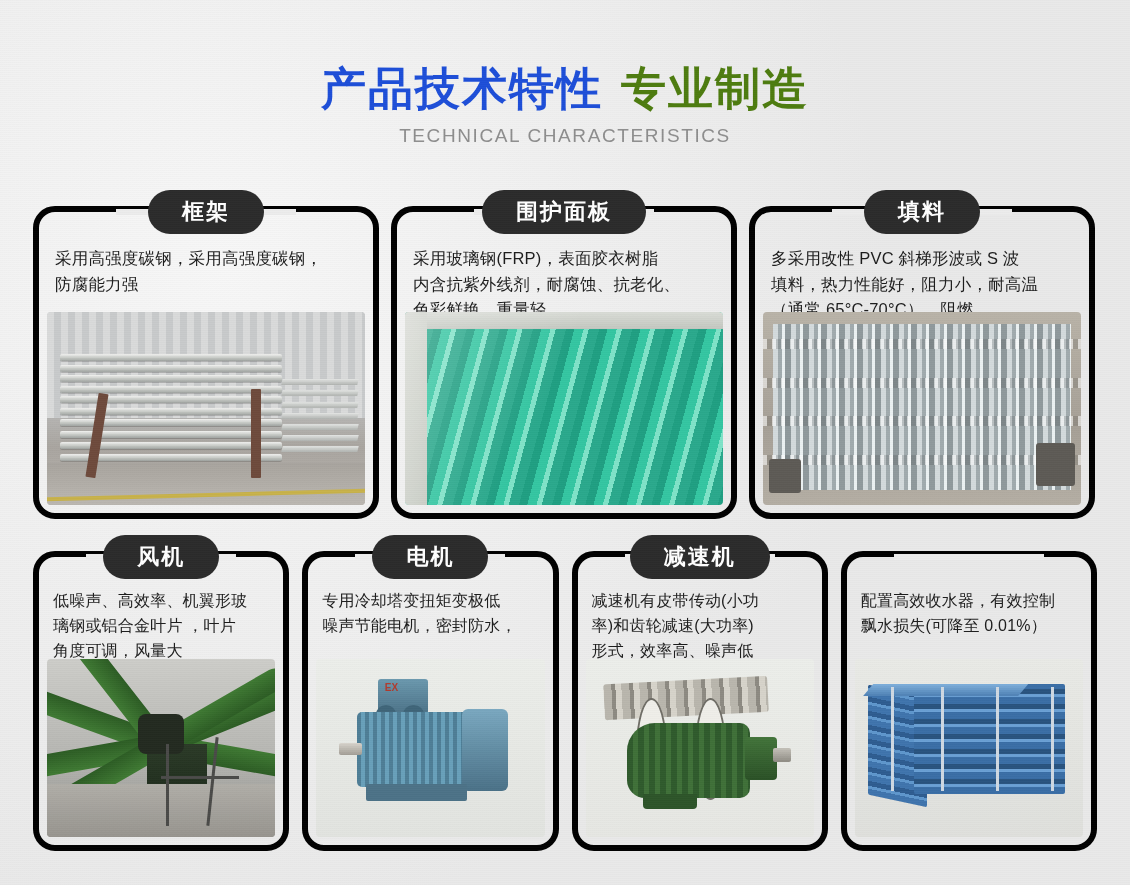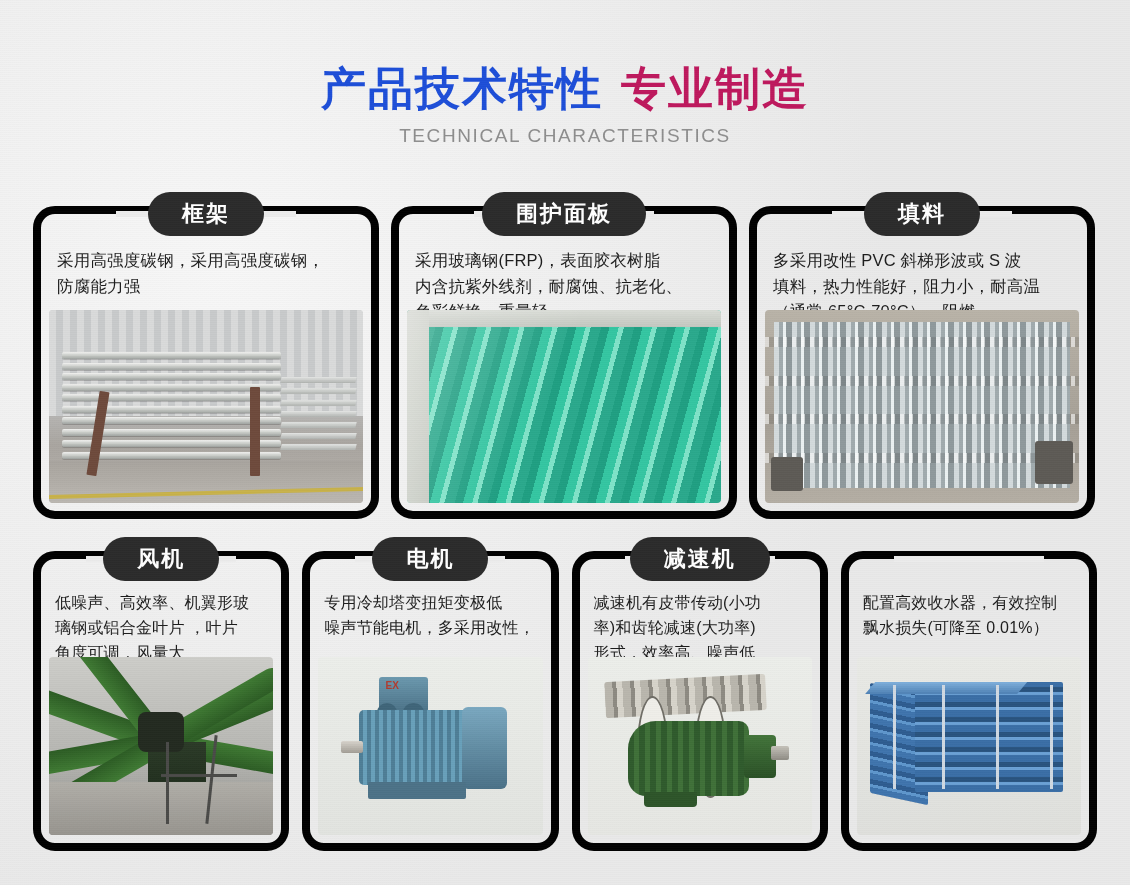--- a/index.html
+++ b/index.html
@@ -21,34 +21,34 @@
   }
   .page{position:relative;z-index:2;width:1130px;height:885px;}
 
   
   .header{text-align:center;padding-top:66px;}
   .title-line{
     font-size:45px;font-weight:bold;letter-spacing:2px;line-height:1;
     white-space:nowrap;
   }
   .title-main{color:#1d4ed8;}
-  .title-accent{color:#be185d;margin-left:18px;margin-top:29px;}
+  .title-accent{color:#4d7c0f;margin-left:18px;margin-top:29px;}
   .subtitle{
     margin-top:14px;font-size:19px;color:#8d8d8d;letter-spacing:1.6px;
     font-family:"Liberation Sans",sans-serif;
   }
 
   
   .row{position:absolute;display:flex;}
   .row-1{top:206px;left:33px;width:1064px;gap:12px;}
   .row-2{top:551px;left:33px;width:1064px;gap:13px;}
 
   .card{
     position:relative;
-    border:8px solid #000000;
+    border:6px solid #000000;
     border-radius:22px;
     background:transparent;
     box-sizing:border-box;
     overflow:visible;
   }
   .row-1 .card{width:346px;height:313px;}
   .row-2 .card{width:257px;height:300px;}
 
   
   .notch{
@@ -307,21 +307,21 @@
           <div class="rail" style="left:72%;top:44%;width:3px;height:50%;transform:rotate(6deg);"></div>
           <div class="rail" style="left:50%;top:66%;width:34%;height:3px;"></div>
         </div>
       </div>
     </div>
 
     <div class="card card-5">
       <div class="notch"></div>
       <div class="pill">电机</div>
       <div class="card-text">专用冷却塔变扭矩变极低
-噪声节能电机，多采用改性，</div>
+噪声节能电机，密封防水，</div>
       <div class="card-img">
         <div class="photo ph-motor">
           <div class="tbox"></div>
           <div class="ex">EX</div>
           <div class="conn" style="left:26%"></div>
           <div class="conn" style="left:38%"></div>
           <div class="body"></div>
           <div class="cap"></div>
           <div class="shaft"></div>
           <div class="base"></div>

